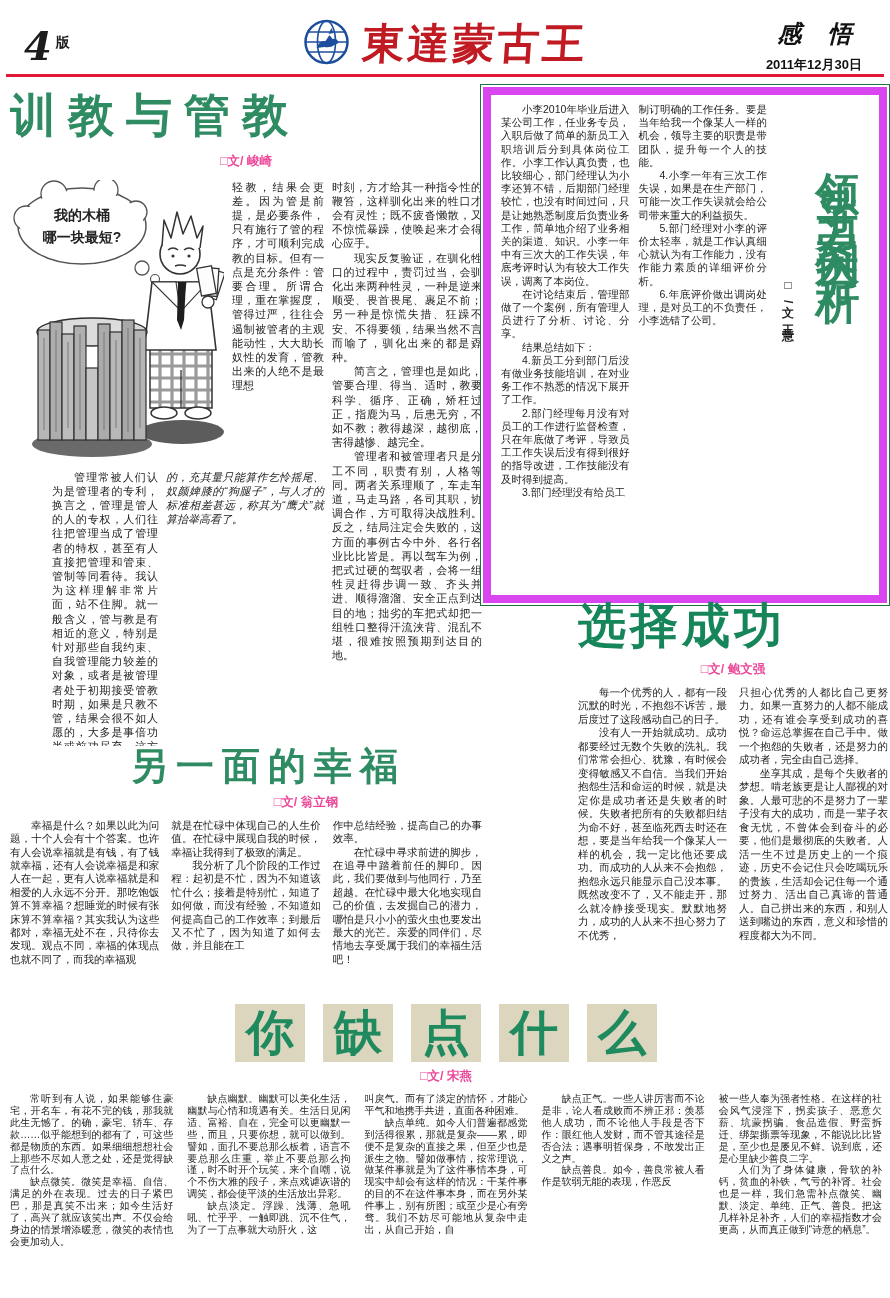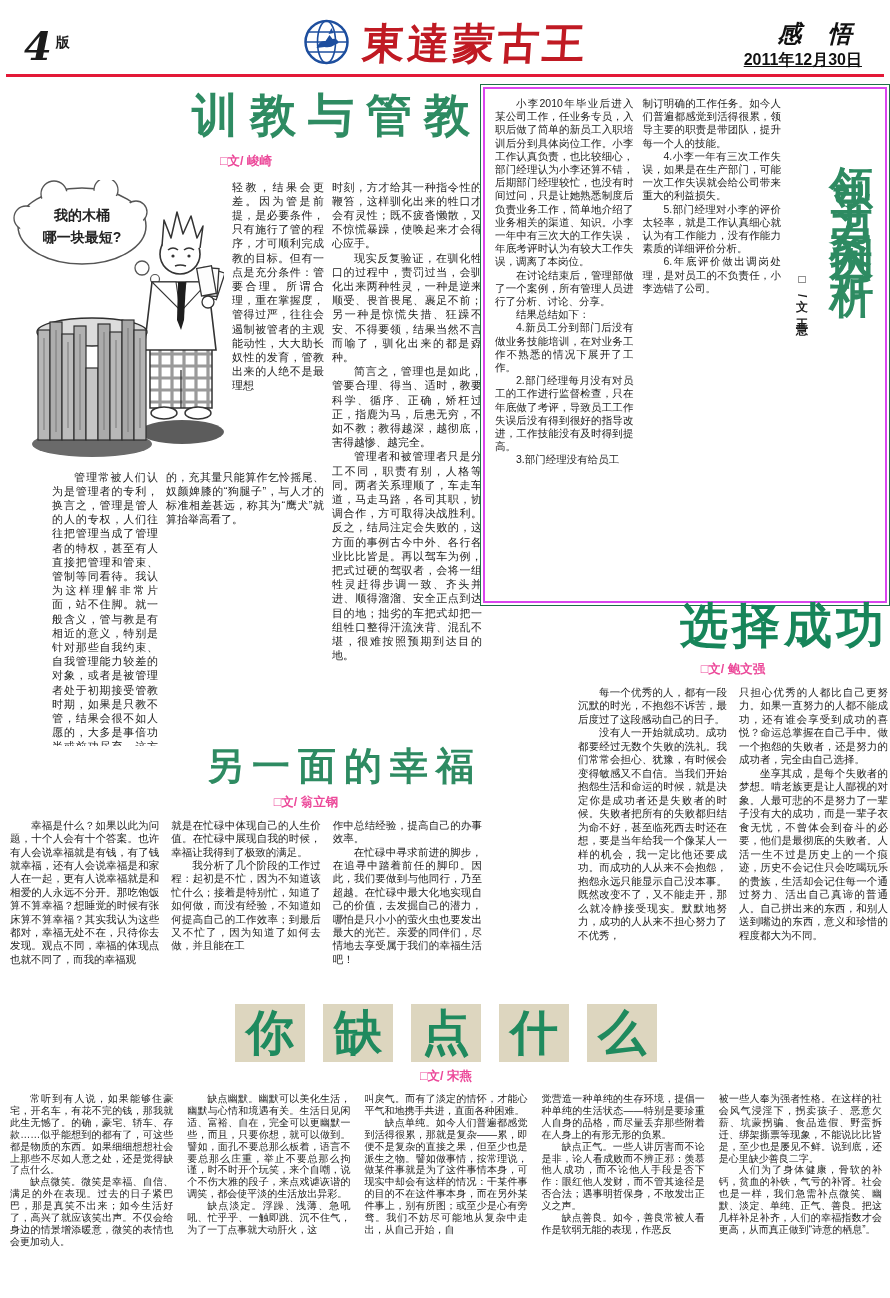--- a/index.html
+++ b/index.html
@@ -7,45 +7,45 @@
         font-family:"Liberation Sans","DejaVu Sans",sans-serif;color:#1c1c1c;overflow:hidden;}
   
   .pagenum{position:absolute;left:24px;top:26px;display:flex;align-items:flex-start;}
   .pagenum .num{font-family:"DejaVu Serif",serif;font-style:italic;font-size:40px;font-weight:700;line-height:40px;}
   .pagenum .suffix{font-size:14px;font-weight:700;margin:8px 0 0 4px;}
   .masthead{position:absolute;left:50%;top:16px;transform:translateX(-50%);display:flex;align-items:center;gap:12px;}
   .masthead-title{font-size:42px;font-weight:900;color:#c01a23;letter-spacing:3px;
                   font-family:"DejaVu Serif",serif;transform:skewX(-4deg);white-space:nowrap;}
   .edition{position:absolute;right:28px;top:18px;text-align:right;}
   .edition-name{font-size:24px;font-weight:900;letter-spacing:10px;color:#111;font-style:italic;}
-  .edition-date{font-size:16px;font-weight:700;color:#111;text-decoration:underline;}
+  .edition-date{font-size:13px;font-weight:700;margin-top:6px;color:#111;}
   .red-rule{position:absolute;left:6px;right:6px;top:74px;height:3px;background:#e31837;}
   
   .art{position:absolute;overflow:hidden;}
-  .art-title{font-weight:900;color:#2e8b62;text-align:right;line-height:1.1;}
+  .art-title{font-weight:900;color:#2e8b62;text-align:left;line-height:1.1;}
   .byline{font-size:12.5px;font-weight:700;text-align:center;color:#ec4899;}
   .cols{display:flex;}
   .col{flex:1;text-align:justify;}
   .col p{margin:0;text-indent:2em;}
   .col p.cont{text-indent:0;}
   
   #a1{left:10px;top:90px;width:472px;height:656px;}
   #a1 .art-title{font-size:46px;letter-spacing:12px;}
   #a1 .byline{margin-top:12px;}
   .a1-grid{display:grid;grid-template-columns:148px 58px 92px 150px;column-gap:8px;row-gap:6px;
            margin-top:10px;font-size:11px;line-height:14.2px;}
   .a1-cartoon{grid-column:1/3;grid-row:1;height:284px;}
   .a1-colA{grid-column:3;grid-row:1;}
   .a1-colR{grid-column:4;grid-row:1/3;}
   .a1-col1{grid-column:1;grid-row:2;margin-left:42px;}
-  .a1-col2{grid-column:2/4;grid-row:2;}
+  .a1-col2{grid-column:2/4;grid-row:2;font-style:italic;}
   .a1-grid .col{text-align:justify;}
   
   #boxed{left:480px;top:84px;width:404px;height:516px;border:1px solid #1b7048;padding:2px;background:#fff;}
-  .boxed-inner{border:2px solid #d946ef;height:100%;box-sizing:border-box;padding:8px 4px 6px 10px;
+  .boxed-inner{border:8px solid #d946ef;height:100%;box-sizing:border-box;padding:8px 12px 6px 10px;
                display:flex;gap:9px;}
   .boxed-inner .col{font-size:10.5px;line-height:13.2px;}
   .v-byline{writing-mode:vertical-rl;font-size:12px;font-weight:700;width:20px;padding-top:175px;
             letter-spacing:4px;flex:none;}
   .v-title{writing-mode:vertical-rl;font-family:"Liberation Serif","DejaVu Serif",serif;
            font-size:44px;font-weight:700;color:#2e8b62;letter-spacing:18px;width:62px;
            padding-top:34px;flex:none;}
   
   #a3{left:578px;top:600px;width:310px;height:404px;}
   #a3 .art-title{font-size:48px;letter-spacing:4px;color:#17855a;}
@@ -204,21 +204,21 @@
     <div class="boxed-inner">
       <div class="col">
           <p>小李2010年毕业后进入某公司工作，任业务专员，入职后做了简单的新员工入职培训后分到具体岗位工作。小李工作认真负责，也比较细心，部门经理认为小李还算不错，后期部门经理较忙，也没有时间过问，只是让她熟悉制度后负责业务工作，简单地介绍了业务相关的渠道、知识。小李一年中有三次大的工作失误，年底考评时认为有较大工作失误，调离了本岗位。</p>
           <p>在讨论结束后，管理部做了一个案例，所有管理人员进行了分析、讨论、分享。</p>
           <p>结果总结如下：</p>
           <p>4.新员工分到部门后没有做业务技能培训，在对业务工作不熟悉的情况下展开了工作。</p>
           <p>2.部门经理每月没有对员工的工作进行监督检查，只在年底做了考评，导致员工工作失误后没有得到很好的指导改进，工作技能没有及时得到提高。</p>
           <p>3.部门经理没有给员工</p>
         </div>
       <div class="col">
-          <p class="cont">制订明确的工作任务。如今人们普遍都感觉到活得很累，领导主要的职责是带团队，提升每一个人的技能。</p>
+          <p class="cont">制订明确的工作任务。要是当年给我一个像某人一样的机会，领导主要的职责是带团队，提升每一个人的技能。</p>
           <p>4.小李一年有三次工作失误，如果是在生产部门，可能一次工作失误就会给公司带来重大的利益损失。</p>
           <p>5.部门经理对小李的评价太轻率，就是工作认真细心就认为有工作能力，没有作能力素质的详细评价分析。</p>
           <p>6.年底评价做出调岗处理，是对员工的不负责任，小李选错了公司。</p>
         </div>
       <div class="v-byline">□文/ 王慧</div>
       <div class="v-title">领导力案例分析</div>
     </div>
   </div>
 
   <div id="a2" class="art">
@@ -282,21 +282,20 @@
         </div>
       <div class="col">
           <p>缺点幽默。幽默可以美化生活，幽默与心情和境遇有关。生活日见闲适、富裕、自在，完全可以更幽默一些，而且，只要你想，就可以做到。譬如，面孔不要总那么板着，语言不要总那么庄重，举止不要总那么拘谨，时不时开个玩笑，来个自嘲，说个不伤大雅的段子，来点戏谑诙谐的调笑，都会使平淡的生活放出异彩。</p>
           <p>缺点淡定。浮躁、浅薄、急吼吼、忙乎乎、一触即跳、沉不住气，为了一丁点事就大动肝火，这</p>
         </div>
       <div class="col">
           <p class="cont">叫戾气。而有了淡定的情怀，才能心平气和地携手共进，直面各种困难。</p>
           <p>缺点单纯。如今人们普遍都感觉到活得很累，那就是复杂——累，即便不是复杂的直接之果，但至少也是派生之物。譬如做事情，按常理说，做某件事就是为了这件事情本身，可现实中却会有这样的情况：干某件事的目的不在这件事本身，而在另外某件事上，别有所图；或至少是心有旁骛。我们不妨尽可能地从复杂中走出，从自己开始，自</p>
         </div>
       <div class="col">
-          <p class="cont">觉营造一种单纯的生存环境，提倡一种单纯的生活状态——特别是要珍重人自身的品格，而尽量丢弃那些附着在人身上的有形无形的负累。</p>
           <p>缺点正气。一些人讲厉害而不论是非，论人看成败而不辨正邪：羡慕他人成功，而不论他人手段是否下作：眼红他人发财，而不管其途径是否合法；遇事明哲保身，不敢发出正义之声。</p>
           <p>缺点善良。如今，善良常被人看作是软弱无能的表现，作恶反</p>
         </div>
       <div class="col">
           <p class="cont">被一些人奉为强者性格。在这样的社会风气浸淫下，拐卖孩子、恶意欠薪、坑蒙拐骗、食品造假、野蛮拆迁、绑架撕票等现象，不能说比比皆是，至少也是屡见不鲜。说到底，还是心里缺少善良二字。</p>
           <p>人们为了身体健康，骨软的补钙，贫血的补铁，气亏的补肾。社会也是一样，我们急需补点微笑、幽默、淡定、单纯、正气、善良。把这几样补足补齐，人们的幸福指数才会更高，从而真正做到“诗意的栖息”。</p>
         </div>
     </div>
   </div>
 

